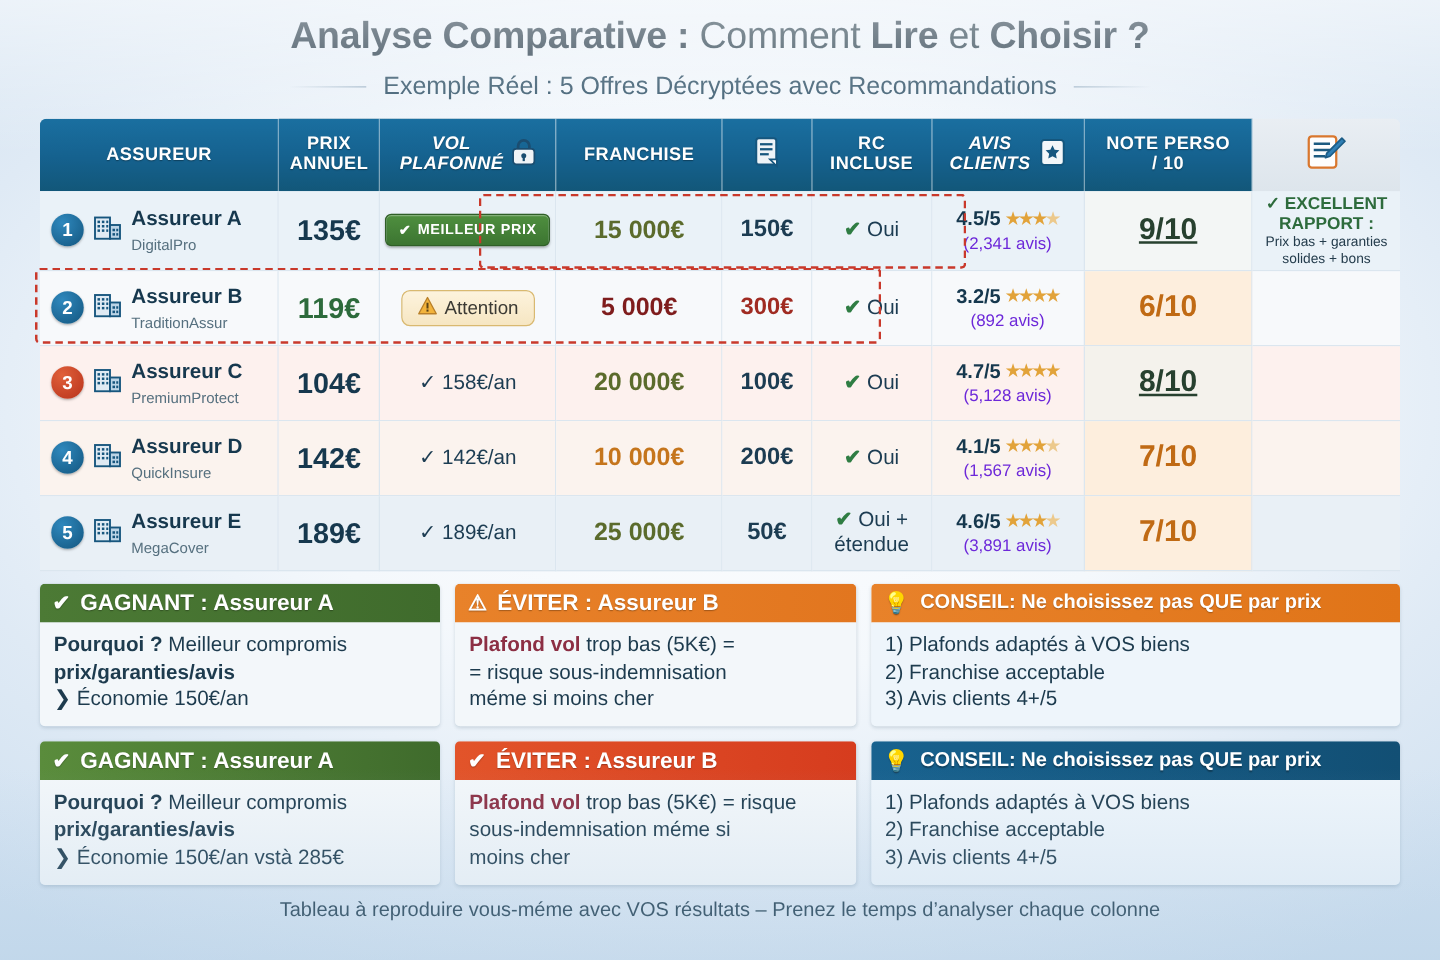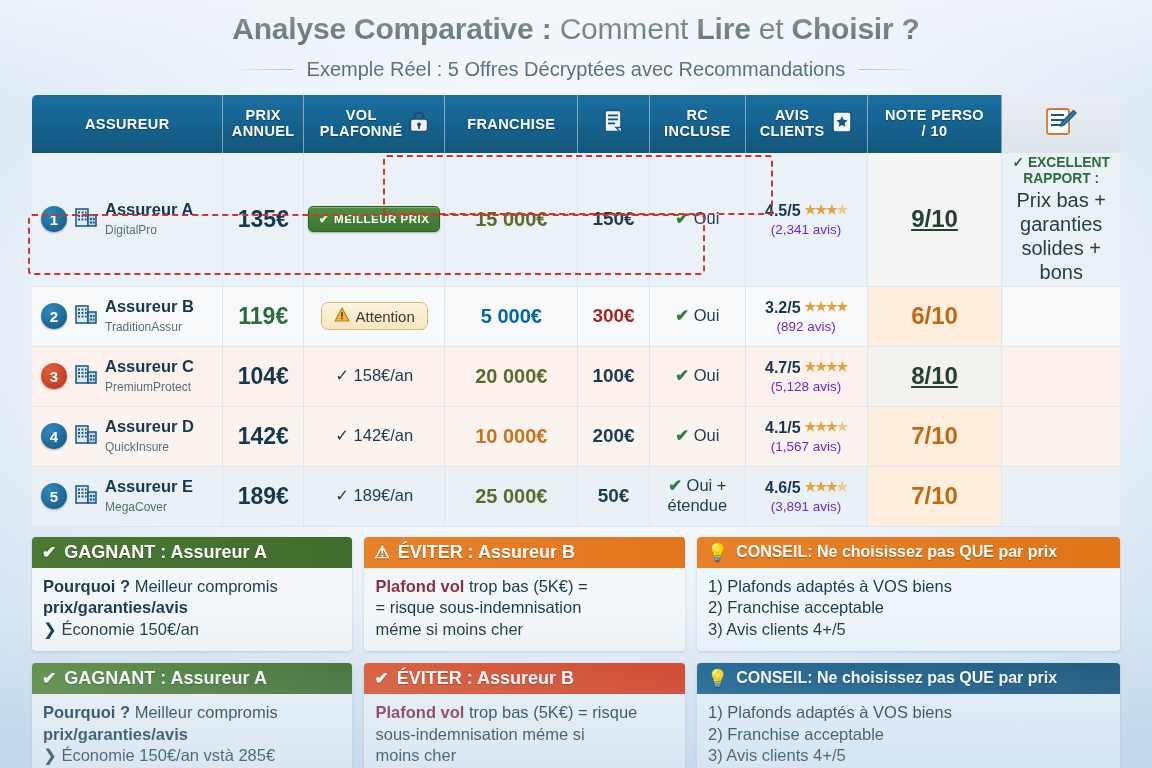--- a/index.html
+++ b/index.html
@@ -35,21 +35,21 @@
     padding:10px 2px; text-align:center; line-height:1.12;
     border-right:1px solid rgba(255,255,255,.45);
     text-shadow:0 1px 1px rgba(0,0,0,.35);
     height:58px; vertical-align:middle;
   }
   table.cmp th:first-child { border-radius:5px 0 0 0; }
   table.cmp th.icon-head {
     background:linear-gradient(to bottom,#e9eef3,#dde5ec);
     border-right:none; border-radius:0 5px 0 0;
   }
-  .hcell { display:flex; align-items:center; justify-content:center; gap:6px; }
+  .hcell { display:flex; align-items:center; justify-content:center; gap:6px;font-style:italic; }
   .hstack { line-height:1.1; }
 
   table.cmp td {
     font-size:17px; text-align:center; vertical-align:middle;
     border-right:1px solid #dbe6ef; border-bottom:1px solid #dbe6ef;
     height:60px; padding:2px 3px; color:#1c3c52;
   }
   table.cmp tr td:last-child { border-right:none; }
   .rA td { background:#eaf2f8; }
   .rB td { background:#f7f9fb; }
@@ -88,41 +88,41 @@
   .pill-warn {
     display:inline-flex;align-items:center;gap:6px;
     background:linear-gradient(to bottom,#fdf3dd,#f6e6c2);
     color:#3b3a34;font-size:15px;font-weight:400;
     border:1px solid #d9b970;border-radius:7px;padding:4px 12px;
   }
   .volok { font-size:16.5px; color:#1c3c52; white-space:nowrap; }
 
   .fr { font-size:20px; font-weight:700; }
   .fr.olive { color:#5b6b2c; }
-  .fr.red { color:#0369a1; }
+  .fr.red { color:#7f1d1d; }
   .fr.orange { color:#c5751c; }
   .doc { font-size:19px; font-weight:700; color:#1c3c52; }
   .doc.red { color:#a02b22; }
   .rc { font-size:16.5px; color:#1c3c52; line-height:1.1; }
   .rc .ck { color:#2f7d43; font-weight:700; }
   .avis1 { font-size:16px; font-weight:700; color:#16384e; display:flex; align-items:flex-start; justify-content:center; gap:4px; }
   .stars { color:#e2a33a; font-size:13px; letter-spacing:-1px; }
   .stars .dim { color:#ecc98c; }
   .avis2 { font-size:13.5px; color:#6d28d9; margin-top:2px; }
   .note { font-size:24px; font-weight:700; }
   .note.dark { color:#27412f;text-decoration:underline; }
   .note.orange { color:#c06a14; }
   .note-cell { background:#faefe6 !important; }
   .note-cell.b1 { background:#f3f6f5 !important; }
   .note-cell.b2 { background:#fdeedd !important; }
   .note-cell.b3 { background:#f4f2ec !important; }
 
   .lastcell { text-align:left; padding:4px 6px 4px 8px; vertical-align:top; }
   .lc-head { font-size:13.8px; font-weight:700; color:#2d6b3c; line-height:1.18; }
-  .lc-body { font-size:20px; color:#243c4c; line-height:1.2; }
+  .lc-body { font-size:11px; color:#243c4c; line-height:1.2; }
 
   
   .dash { position:absolute; border:2px dashed #c9392b; border-radius:4px; pointer-events:none; }
 
   
   .cards { margin:10px 32px 0 32px; display:grid; grid-template-columns:1fr 1fr 1.32fr; gap:12px; }
   .card { border-radius:4px; overflow:hidden; box-shadow:0 1px 3px rgba(40,70,95,.18); }
   .card .ch { display:flex; align-items:center; gap:8px; padding:5px 10px; color:#fff; font-size:18px; font-weight:700; text-shadow:0 1px 1px rgba(0,0,0,.3); white-space:nowrap; }
   .ch.green { background:linear-gradient(to right,#4c7a35,#3f6b2c); }
   .ch.green2 { background:linear-gradient(to right,#5a8c3c,#3f6b2c); }

